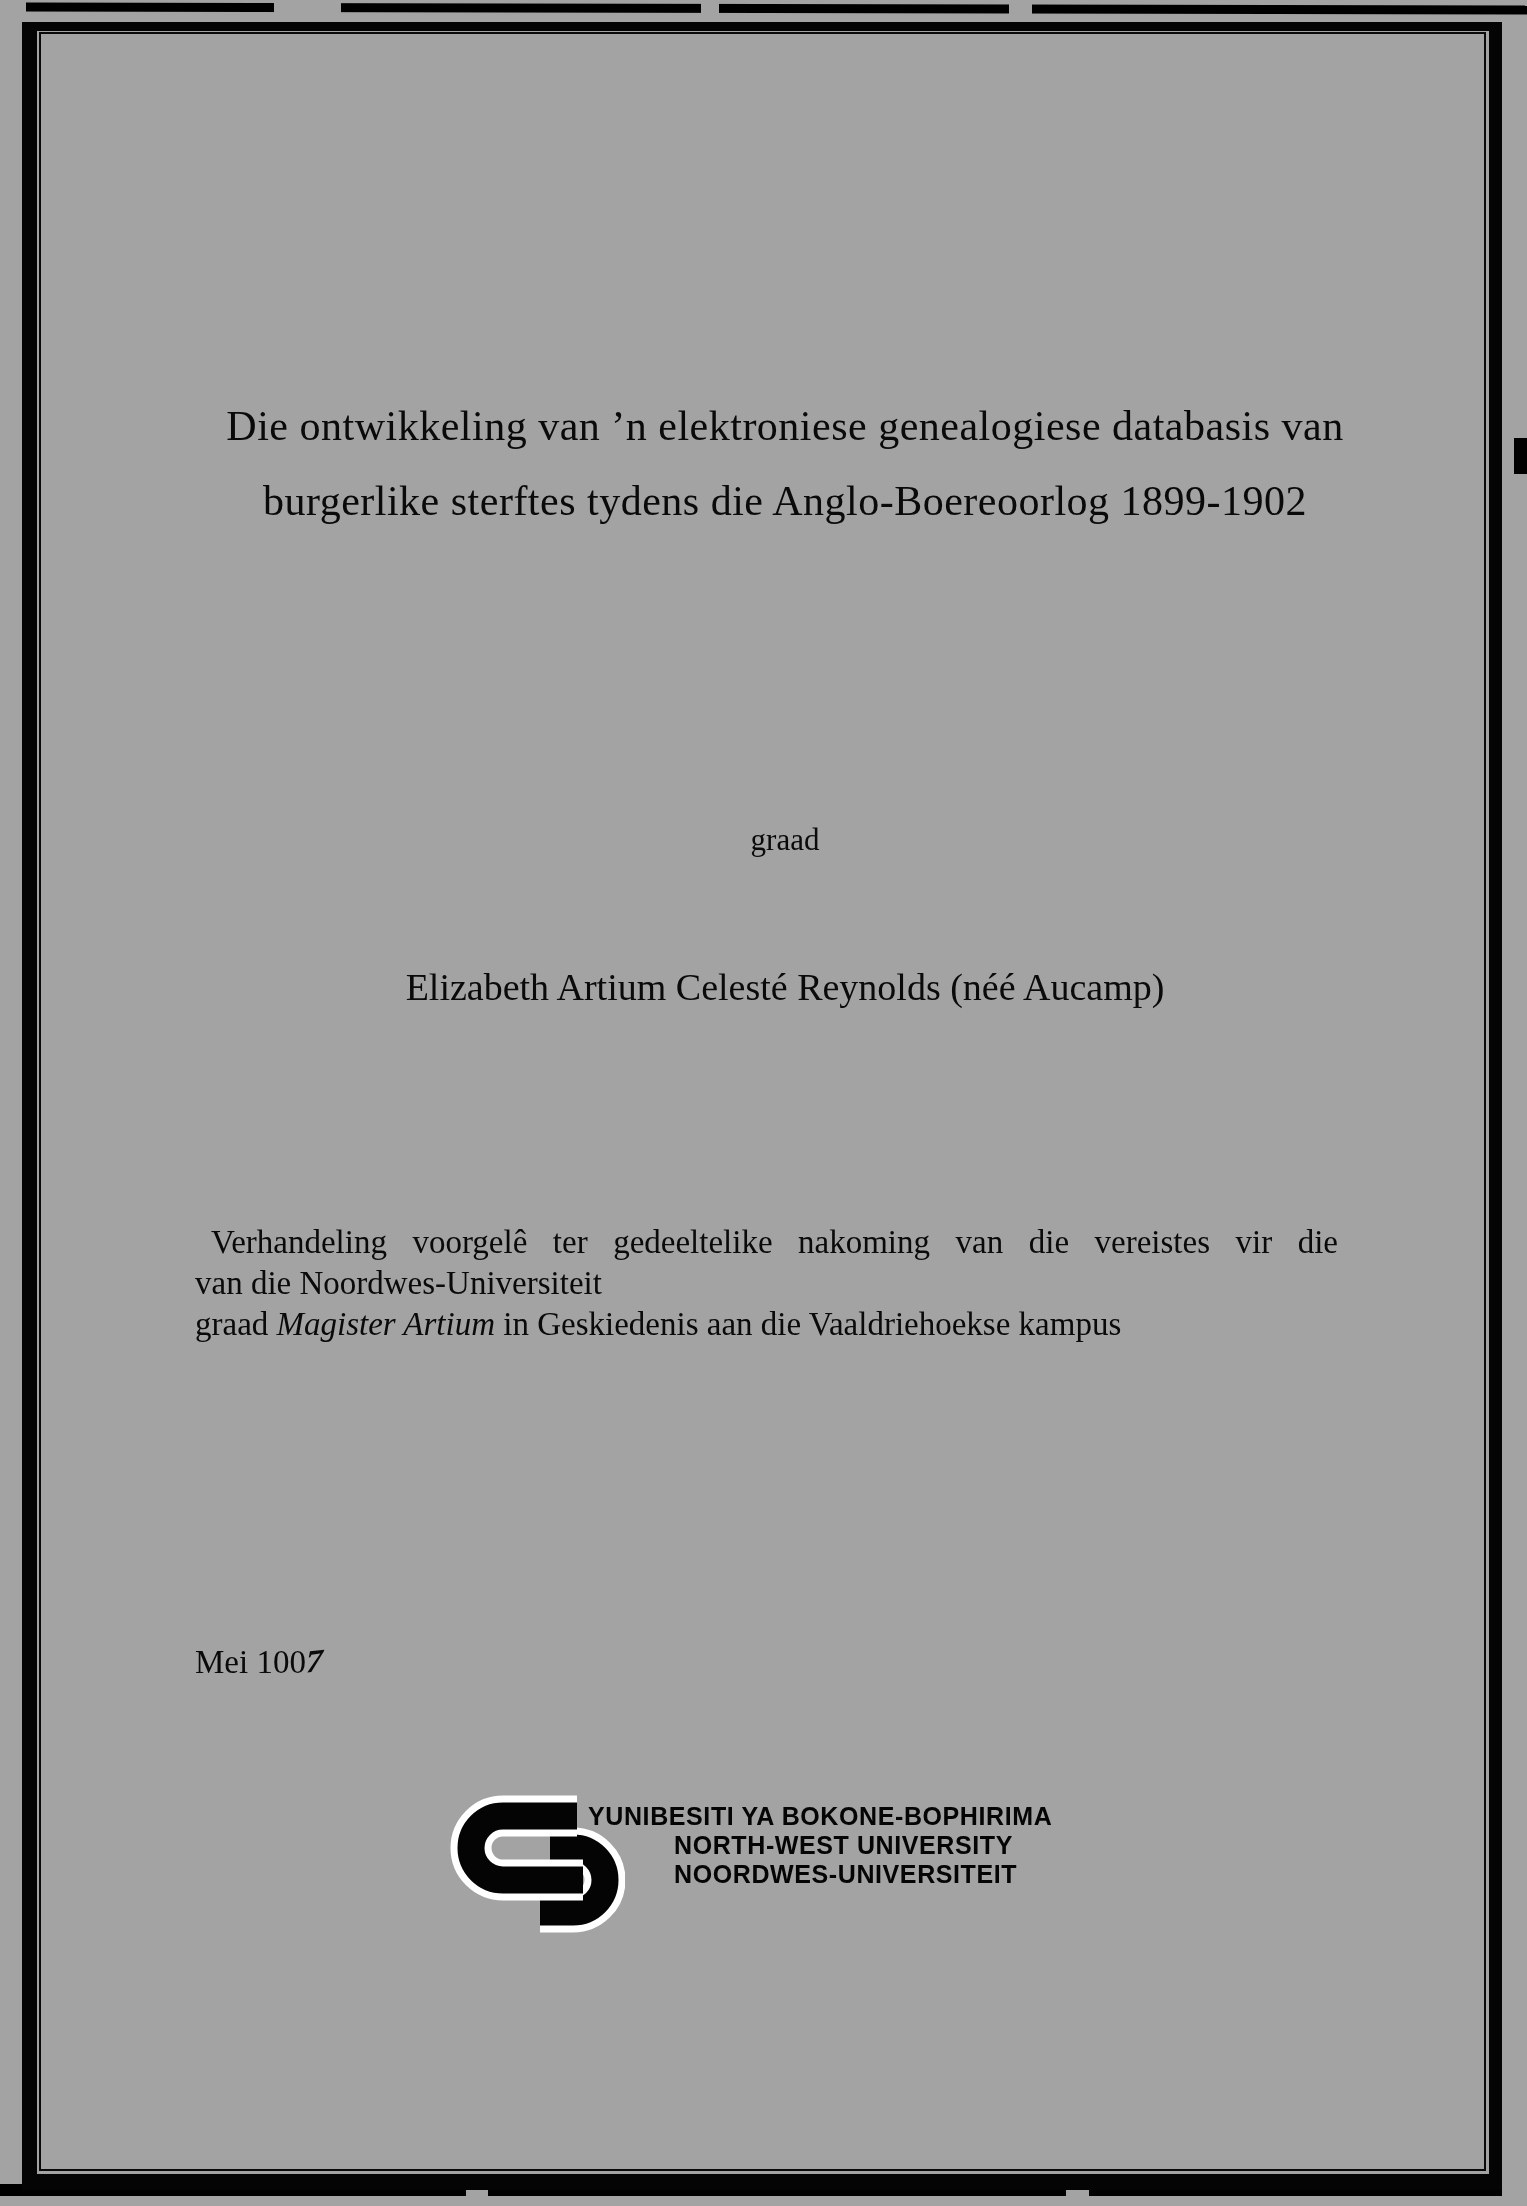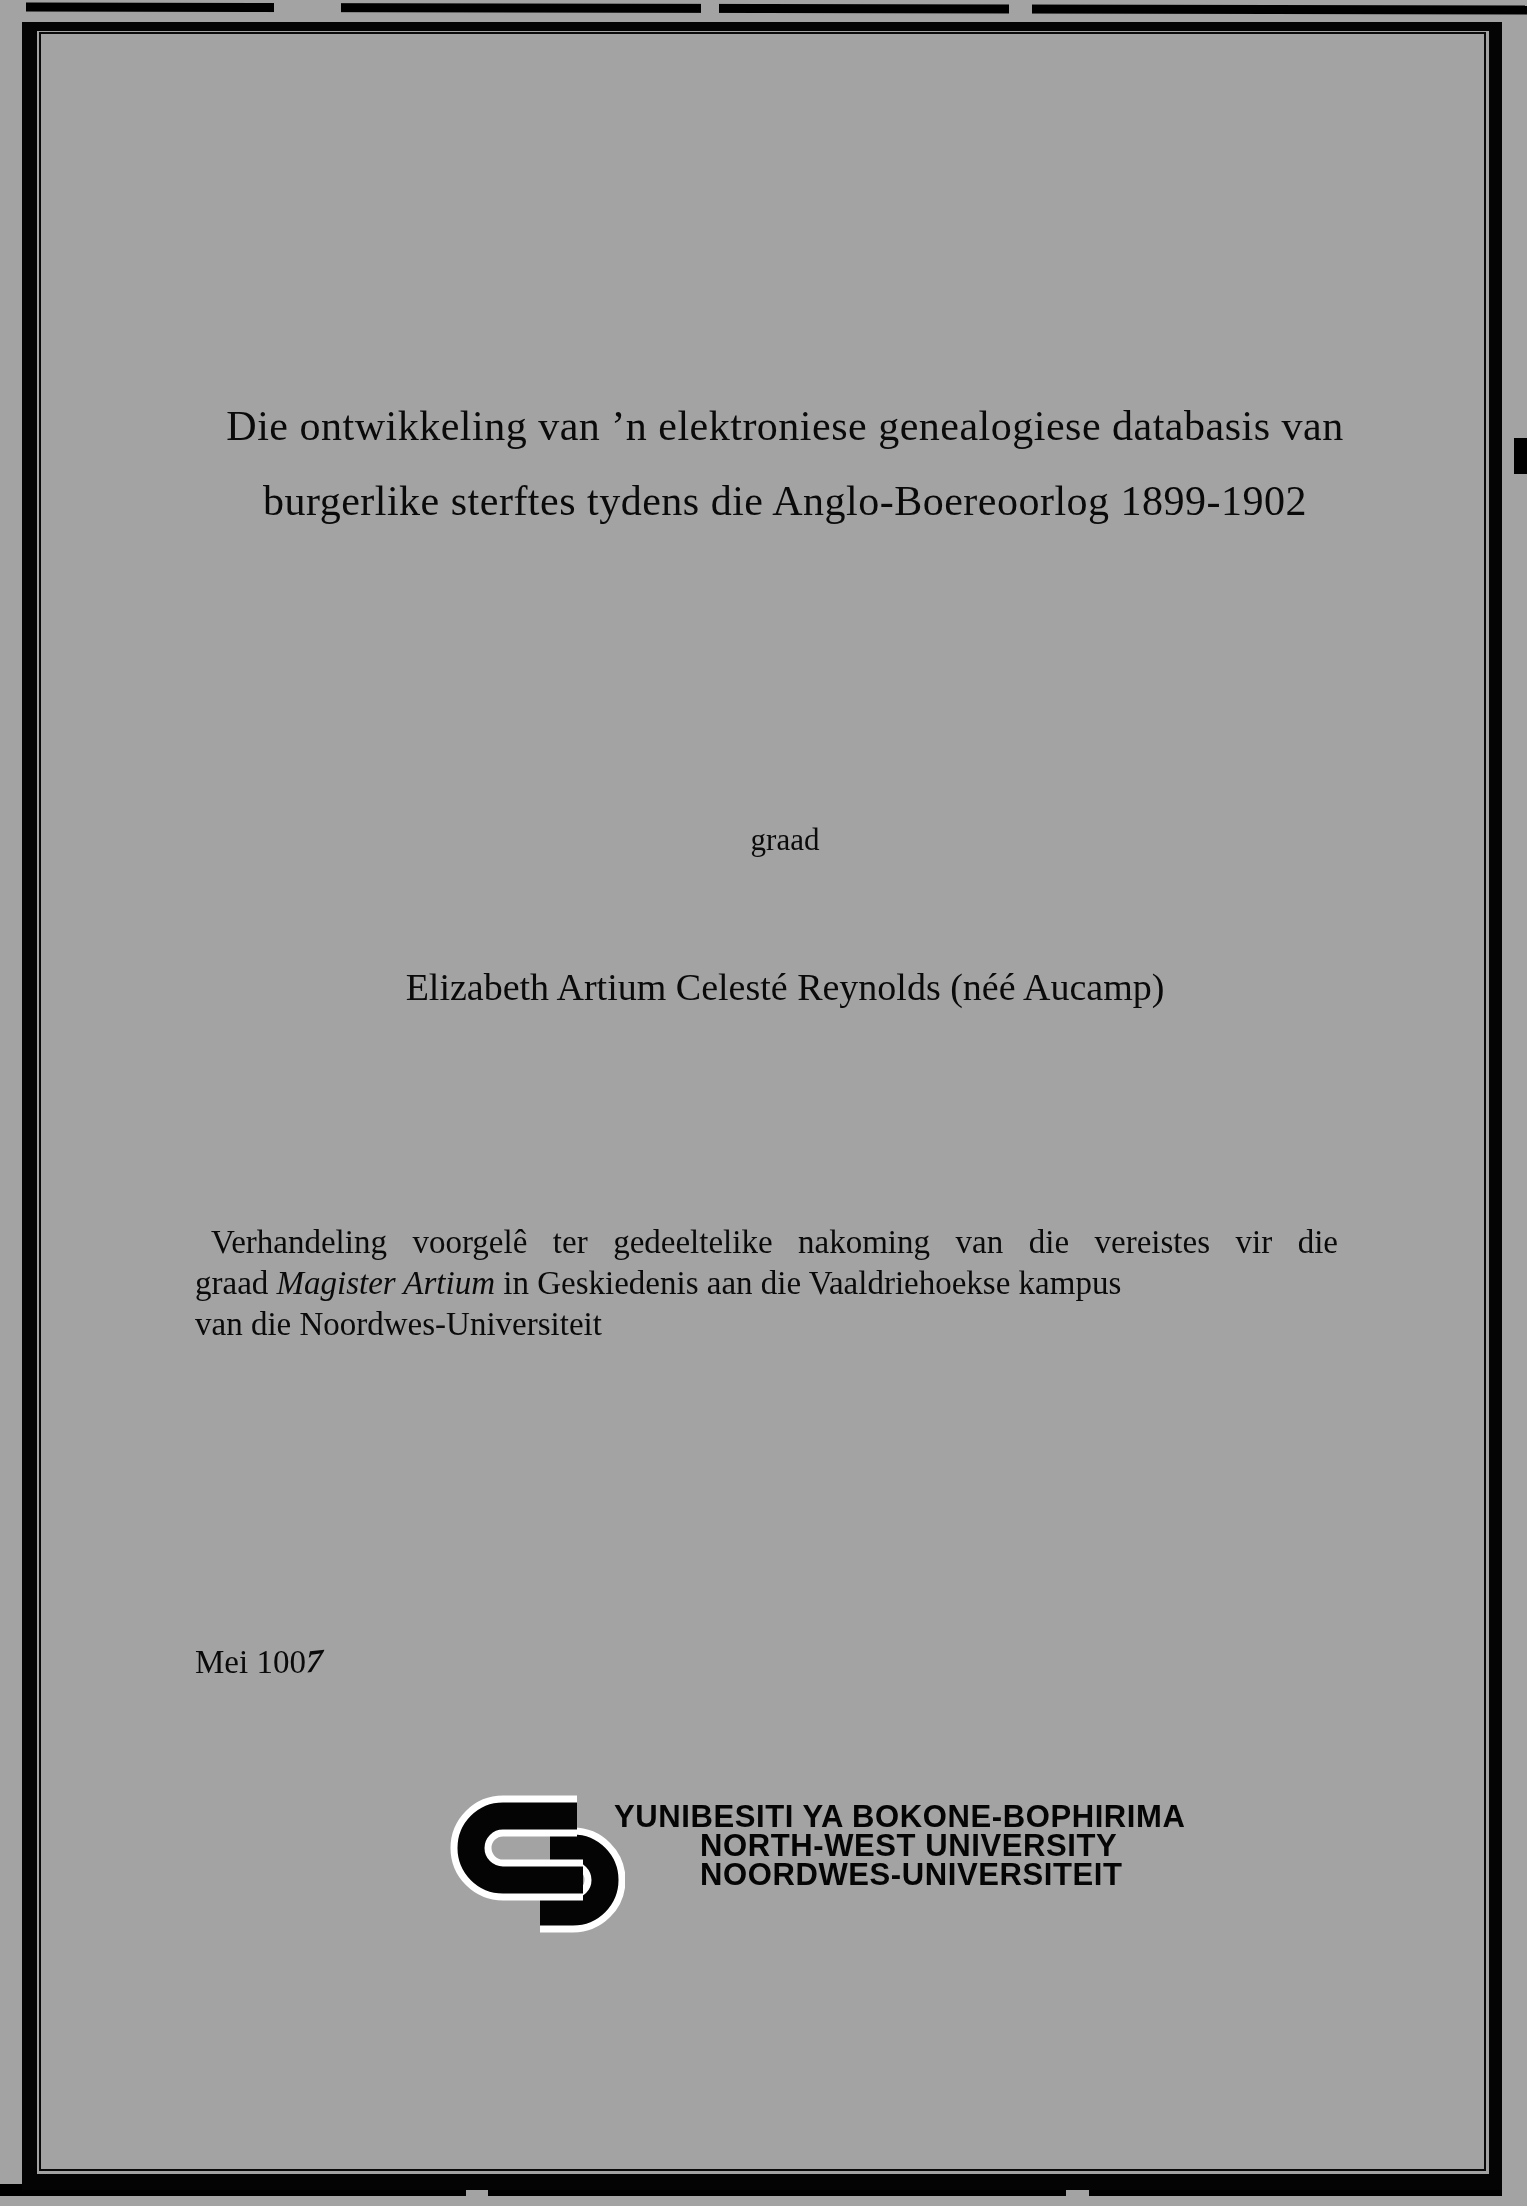--- a/index.html
+++ b/index.html
@@ -74,22 +74,22 @@
     display:inline-block;
     font-weight:600;
     transform:skewX(-18deg) rotate(-7deg) translateY(-1px);
   }
 
   .logo{position:absolute;left:445px;top:1795px;width:700px;height:145px;}
   .logo-mark{position:absolute;left:0;top:0;}
   .logo-text{
     position:absolute;left:143px;top:7px;
     font-family:"Liberation Sans", sans-serif;
-    font-weight:700;font-size:31px;line-height:29px;
-    letter-spacing:0.6px;color:#050505;white-space:nowrap;margin-left:26px;
+    font-weight:700;font-size:25px;line-height:29px;
+    letter-spacing:0.6px;color:#050505;white-space:nowrap;
   }
   .logo-text .indent{padding-left:86px;}
 </style>
 </head>
 <body>
 
 <div class="page">
 
   <div class="scan-edge-top"></div>
   <div class="scan-edge-bottom"></div>
@@ -105,22 +105,22 @@
       <div>Die ontwikkeling van ’n elektroniese genealogiese databasis van</div>
       <div>burgerlike sterftes tydens die Anglo-Boereoorlog 1899-1902</div>
     </div>
 
     <div class="byline">graad</div>
 
     <div class="author">Elizabeth Artium Celesté Reynolds (néé Aucamp)</div>
 
     <div class="statement">
       <div class="just">Verhandeling voorgelê ter gedeeltelike nakoming van die vereistes vir die</div>
+      <div>van die Noordwes-Universiteit</div>
       <div><span>graad </span><span class="it">Magister Artium</span><span> in Geskiedenis aan die Vaaldriehoekse kampus</span></div>
-      <div>van die Noordwes-Universiteit</div>
     </div>
 
     <div class="supervisor-block">
       <div><span>Mei 100</span><span class="odd7">7</span></div>
     </div>
 
   </div>
 
   <div class="logo">
     <svg class="logo-mark" width="180" height="140" viewBox="0 0 180 140" aria-hidden="true">

